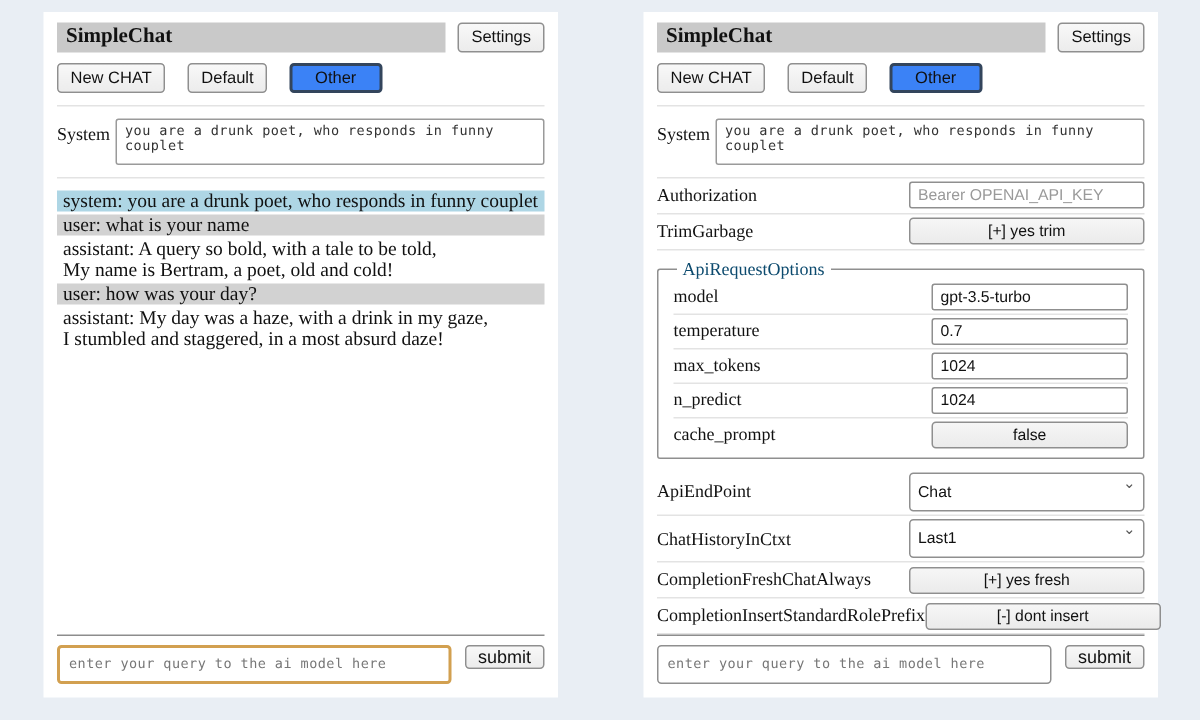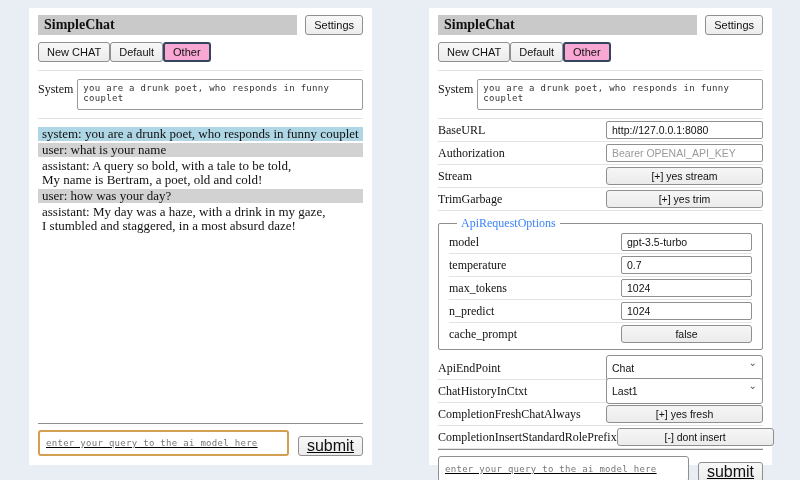--- a/index.html
+++ b/index.html
@@ -19,23 +19,23 @@
     flex:1; background:#c9c9c9; padding:2px 6px;
     font-family:"Liberation Serif", serif; font-weight:bold; font-size:14px; color:#111;
   }
   .btn {
     font-family:"Liberation Sans", sans-serif; font-size:11px; color:#111;
     background:linear-gradient(#f8f8f8,#ececec); border:1px solid #8f8f8f; border-radius:3px;
     padding:3px 8px; cursor:pointer; white-space:nowrap;
   }
 
   
-  .sessions { display:flex; gap:0; margin-top:7px; padding-bottom:8px; border-bottom:1px solid #e3e3e3; }
+  .sessions { display:flex; gap:15px; margin-top:7px; padding-bottom:8px; border-bottom:1px solid #e3e3e3; }
   .session-btn.active {
-    background:#f9a8d4; border:2px solid #33455c; padding:2px 8px;
+    background:#3b82f6; border:2px solid #33455c; padding:2px 15px;
   }
 
   
   .system-row { display:flex; gap:4px; padding:8px 0; border-bottom:1px solid #e3e3e3; align-items:flex-start; }
   .row-label { font-size:12px; color:#111; padding-top:3px; white-space:nowrap; }
   .system-textarea {
     flex:1; height:31px; resize:none; border:1px solid #9a9a9a; border-radius:2px;
     font-family:"DejaVu Sans Mono", monospace; font-size:9px; letter-spacing:.3px;
     color:#333; padding:3px 5px; outline:none;
   }
@@ -47,29 +47,29 @@
     padding:0 4px; margin-bottom:2px; white-space:pre-line;
   }
   .msg-system { background:#aed6e5; }
   .msg-user { background:#d2d2d2; }
   .msg-assistant { background:transparent; }
 
   .spacer { flex:1; }
 
   
   .query-sep { border:0; border-top:1px solid #8d8d8d; margin:0 0 6px; }
-  .query-row { display:flex; gap:9px; align-items:flex-end;text-decoration:underline; }
+  .query-row { display:flex; gap:9px; align-items:flex-start; }
   .query-input {
     flex:1; height:26px; border-radius:3px; padding:4px 6px; outline:none;
     font-family:"DejaVu Sans Mono", monospace; font-size:9px; letter-spacing:.3px; color:#333;
   }
   .query-input.focused { border:2px solid #d2a050; }
   .query-input.normal { border:1px solid #8f8f8f; }
   .query-input::placeholder { color:#777; }
-  .submit-btn { font-size:16px; padding:0 8px; }
+  .submit-btn { font-size:12px; padding:0 8px; }
 
   
   .srow {
     display:flex; justify-content:space-between; align-items:center;
     padding:3px 0; border-bottom:1px solid #e3e3e3; min-height:23px;
   }
   .srow .row-label { padding-top:0; }
   .control { width:157px; flex:none; display:flex; position:relative; }
   .ctl-text {
     width:100%; height:18px; border:1px solid #8f8f8f; border-radius:2px;
@@ -87,21 +87,21 @@
   }
   .chevron {
     position:absolute; right:6px; top:0; height:18px; line-height:15px;
     font-family:"DejaVu Sans", sans-serif; font-size:10px; color:#555; pointer-events:none;
   }
 
   
   .api-fieldset {
     border:1px solid #8f8f8f; border-radius:2px; margin:5px 0 7px; padding:0 10px 4px;
   }
-  .api-fieldset legend { font-size:12px; color:#3b82f6; padding:0 4px; margin-left:8px; }
+  .api-fieldset legend { font-size:12px; color:#0c4a6e; padding:0 4px; margin-left:2px; }
   .api-fieldset .srow { padding:2px 0; min-height:21px; }
   .api-fieldset .srow:last-child { border-bottom:none;gap:48px; }
   .api-fieldset .control { width:131px; }
 </style>
 </head>
 <body>
 
 <div class="panel" id="left-panel">
 
   <div class="header">
@@ -150,40 +150,28 @@
     <button class="btn session-btn">New CHAT</button>
     <button class="btn session-btn">Default</button>
     <button class="btn session-btn active">Other</button>
   </div>
 
   <div class="system-row">
     <span class="row-label">System</span>
     <textarea class="system-textarea" spellcheck="false" style="">you are a drunk poet, who responds in funny couplet</textarea>
   </div>
 
-  <div class="srow">
-    <span class="row-label">BaseURL</span>
-    <span class="control">
-        <input class="ctl-text" type="text" spellcheck="false" value="http://127.0.0.1:8080" style="">
-      </span>
-  </div>
 
   <div class="srow">
     <span class="row-label">Authorization</span>
     <span class="control">
         <input class="ctl-text" type="text" spellcheck="false" placeholder="Bearer OPENAI_API_KEY" style="">
       </span>
   </div>
 
-  <div class="srow">
-    <span class="row-label">Stream</span>
-    <span class="control">
-        <button class="ctl-btn">[+] yes stream</button>
-      </span>
-  </div>
 
   <div class="srow">
     <span class="row-label">TrimGarbage</span>
     <span class="control">
         <button class="ctl-btn">[+] yes trim</button>
       </span>
   </div>
 
   <fieldset class="api-fieldset">
     <legend>ApiRequestOptions</legend>

